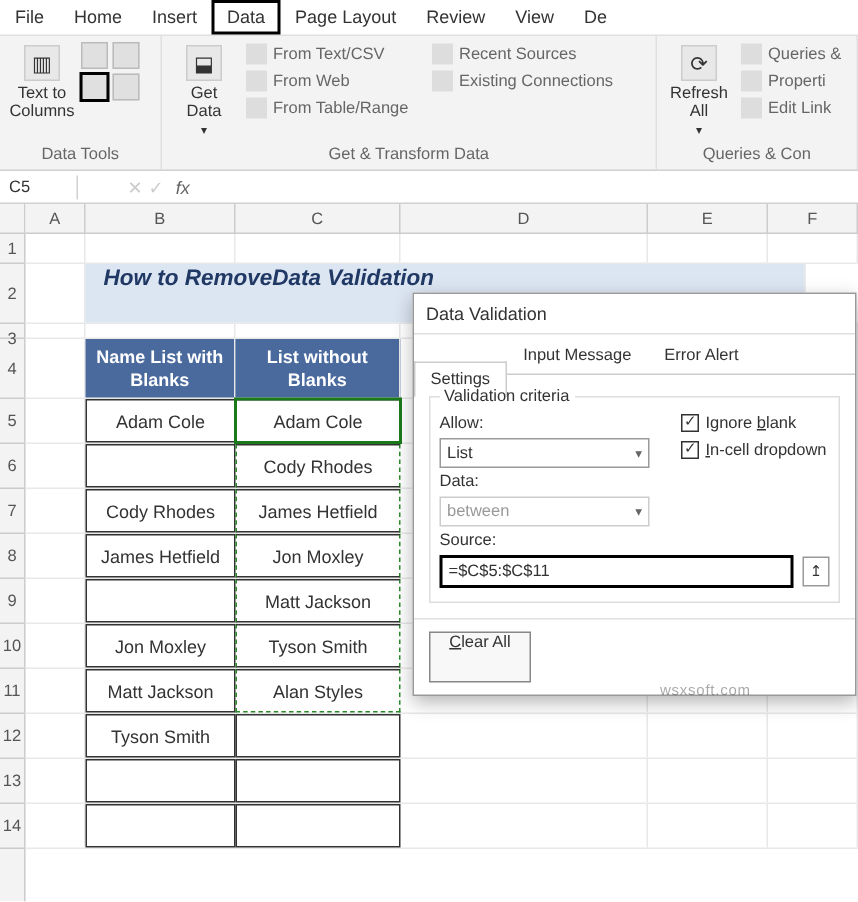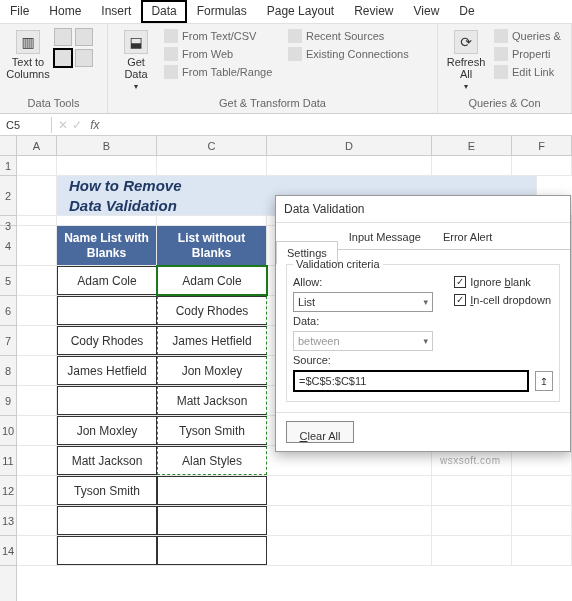--- a/index.html
+++ b/index.html
@@ -15,21 +15,21 @@
   .btn-stack { display: flex; gap: 4px; align-items: flex-start; }
   .big-btn { display: flex; flex-direction: column; align-items: center; width: 44px; font-size: 11px; text-align: center; gap: 2px; padding: 2px; }
   .big-btn .icon { width: 24px; height: 24px; background: #e8e8e8; border: 1px solid #ccc; display: flex; align-items: center; justify-content: center; font-size: 14px; }
   .small-btns { display: flex; flex-direction: column; gap: 2px; font-size: 11px; }
   .small-btn { display: flex; align-items: center; gap: 4px; color: #666; padding: 1px 2px; }
   .small-btn .ic { width: 14px; height: 14px; background: #ddd; display: inline-block; }
   .tool-row { display: flex; gap: 3px; flex-wrap: wrap; }
   .tool-ic { width: 18px; height: 18px; background: #e0e0e0; border: 1px solid #bbb; }
   .tool-ic.hl { outline: 2px solid #000; outline-offset: -1px; }
 
-  .namebox-row { height: 22px; display: flex; align-items: center; border-bottom: 1px solid #d0d0d0; background: #fff; }
+  .namebox-row { height: 22px; display: flex; align-items: center; border-bottom: 1px solid #d0d0d0; background: #fff; gap: 27px; }
   .namebox { width: 52px; padding: 2px 6px; font-size: 11px; border-right: 1px solid #d0d0d0; }
   .fx-ops { display: flex; gap: 4px; padding: 0 6px; align-items: center; color: #999; }
   .fx-lbl { font-style: italic; color: #666; margin-left: 4px; }
   .fbar { flex: 1; padding: 2px; }
 
   .grid { display: flex; height: calc(601px - 24px - 90px - 22px); }
   .rowhdrs { width: 24px; background: #f3f3f3; border-right: 1px solid #ccc; }
   .colhdrs { height: 20px; display: flex; background: #f3f3f3; border-bottom: 1px solid #ccc; }
   .cells { flex: 1; position: relative; }
   .ch { border-right: 1px solid #ccc; text-align: center; font-size: 11px; color: #555; height: 20px; line-height: 20px; }
@@ -67,35 +67,34 @@
   .fs legend { font-size: 11px; padding: 0 3px; }
   .fld-row { display: flex; align-items: center; gap: 6px; margin: 3px 0; }
   .dd { border: 1px solid #999; height: 20px; flex: 1; display: flex; align-items: center; padding: 0 4px; justify-content: space-between; font-size: 11px; }
   .dd.dis { color: #999; border-color: #ccc; }
   .caret { font-size: 9px; color: #666; }
   .src-box { border: 2px solid #000; height: 22px; display: flex; align-items: center; padding: 0 4px; flex: 1; font-size: 11px; }
   .refbtn { width: 18px; height: 20px; border: 1px solid #999; display: flex; align-items: center; justify-content: center; font-size: 10px; }
   .chk { display: flex; align-items: center; gap: 4px; font-size: 11px; }
   .chk .box { width: 12px; height: 12px; border: 1px solid #333; display: flex; align-items: center; justify-content: center; font-size: 10px; line-height: 1; }
   .dlg-foot { display: flex; justify-content: space-between; padding: 8px 10px; border-top: 1px solid #e0e0e0; }
-  .btn { width: 68px; height: 22px; border: 1px solid #888; background: #f8f8f8; font-size: 11px; display: flex; align-items: flex-end; justify-content: center; }
+  .btn { width: 68px; height: 34px; border: 1px solid #888; background: #f8f8f8; font-size: 11px; display: flex; align-items: flex-start; justify-content: center; }
   .btn.primary { border: 1px solid #2a6fca; outline: 1px solid #2a6fca; }
   .rcol { position: absolute; right: 8px; top: 6px; display: flex; flex-direction: column; gap: 6px; }
 
   .watermark { position: absolute; left: 440px; top: 455px; font-size: 10px; color: rgba(0,0,0,.35); letter-spacing: .5px; }
 </style>
 </head>
 <body>
 
 <div class="ribbon-tabs">
   <div class="ribbon-tab">File</div>
   <div class="ribbon-tab">Home</div>
   <div class="ribbon-tab">Insert</div>
   <div class="ribbon-tab active">Data</div>
-  <div class="ribbon-tab">Formulas</div>
   <div class="ribbon-tab">Page Layout</div>
   <div class="ribbon-tab">Review</div>
   <div class="ribbon-tab">View</div>
   <div class="ribbon-tab">De</div>
 </div>
 
 <div class="ribbon">
   <div class="ribbon-group" style="width:108px">
     <div class="btn-stack">
       <div class="big-btn">
@@ -222,21 +221,21 @@
         <div class="cl wA"></div>
           <div class="cl wB"></div>
           <div class="cl wC"></div>
           <div class="cl wD"></div>
           <div class="cl wE"></div>
           <div class="cl wF"></div>
       </div>
 
       <div class="rw tall">
         <div class="cl wA"></div>
-        <div class="cl title-span" style="width:480px;flex-direction:column;align-items:flex-start">
+        <div class="cl title-span" style="width:480px;flex-direction:row;align-items:flex-start">
           <span>How to Remove</span>
           <span>Data Validation</span>
         </div>
       </div>
 
       <div class="rw" style="height:10px">
         <div class="cl wA"></div>
           <div class="cl wB"></div>
           <div class="cl wC"></div>
           <div class="cl wD"></div>

